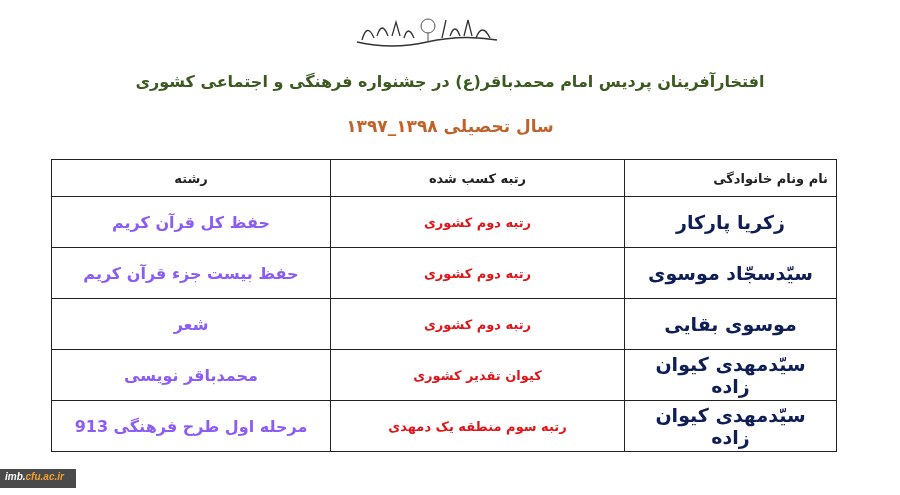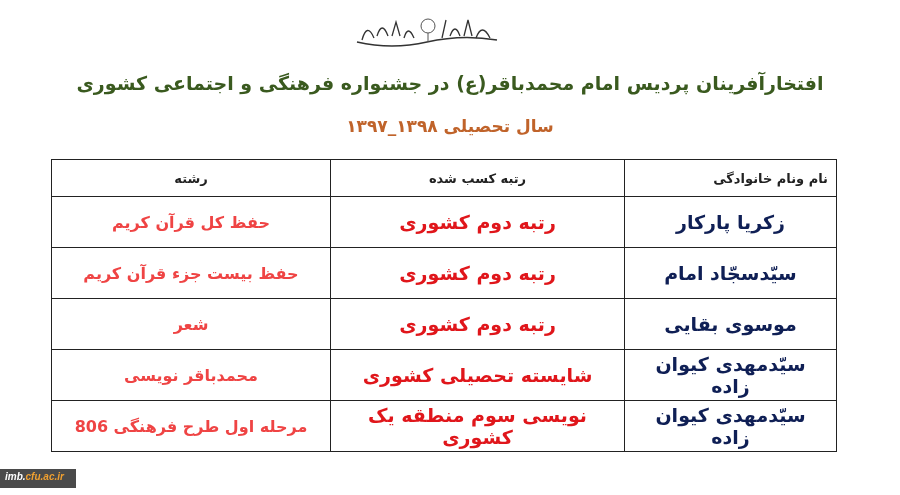--- a/index.html
+++ b/index.html
@@ -6,21 +6,21 @@
   body {
     width: 900px; height: 495px; position: relative; overflow: hidden;
     background: #ffffff;
     font-family: "DejaVu Sans", sans-serif;
   }
   .logo {
     position: absolute; left: 352px; top: 12px; width: 150px; height: 40px;
   }
   .title {
     position: absolute; left: 0; width: 900px; top: 72px; text-align: center;
-    direction: rtl; font-weight: bold; font-size: 19px; color: #3a5a1f;
+    direction: rtl; font-weight: bold; font-size: 16px; color: #3a5a1f;
   }
   .subtitle {
     position: absolute; left: 0; width: 900px; top: 116px; text-align: center;
     direction: rtl; font-weight: bold; font-size: 17px; color: #c0632a;
   }
   table.awards {
     position: absolute; left: 51px; top: 159px; width: 782px;
     border-collapse: collapse; direction: rtl; table-layout: fixed;
   }
   table.awards td, table.awards th {
@@ -28,22 +28,22 @@
     padding: 0 8px;
     text-align: center;
     font-weight: bold;
   }
   table.awards th {
     height: 36px; font-weight: bold; font-size: 13px; color: #222;
   }
   table.awards th.col-name { text-align: right; }
   table.awards td { height: 50px; }
   .c-name { width: 195px; text-align: center; color: #0f1f55; font-size: 19px; }
-  .c-rank { width: 277px; color: #e0161b; font-size: 19px; }
-  .c-field { width: 262px; color: #ef4444; font-size: 16px; }
+  .c-rank { width: 277px; color: #e0161b; font-size: 13px; }
+  .c-field { width: 262px; color: #8b5cf6; font-size: 16px; }
   .watermark {
     position: absolute; left: 0; top: 469px; height: 19px; width: 76px;
     background: #4a4a4a; color: #fff; font-size: 10px; font-weight: bold; font-style: italic;
     line-height: 15px; padding-left: 5px; box-sizing: border-box;
     font-family: "Liberation Sans", sans-serif;
   }
   .watermark .accent { color: #f0a030; }
 </style>
 </head>
 <body>
@@ -69,35 +69,35 @@
       <th class="c-field">رشته</th>
     </tr>
   </thead>
   <tbody>
     <tr>
       <td class="c-name">زکریا پارکار</td>
       <td class="c-rank">رتبه دوم کشوری</td>
       <td class="c-field">حفظ کل قرآن کریم</td>
     </tr>
     <tr>
-      <td class="c-name">سیّدسجّاد امام</td>
+      <td class="c-name">سیّدسجّاد موسوی</td>
       <td class="c-rank">رتبه دوم کشوری</td>
       <td class="c-field">حفظ بیست جزء قرآن کریم</td>
     </tr>
     <tr>
       <td class="c-name">موسوی بقایی</td>
       <td class="c-rank">رتبه دوم کشوری</td>
       <td class="c-field">شعر</td>
     </tr>
     <tr>
       <td class="c-name">سیّدمهدی کیوان زاده</td>
-      <td class="c-rank">شایسته تحصیلی کشوری</td>
+      <td class="c-rank">کیوان تقدیر کشوری</td>
       <td class="c-field">محمدباقر نویسی</td>
     </tr>
     <tr>
       <td class="c-name">سیّدمهدی کیوان زاده</td>
-      <td class="c-rank">نویسی سوم منطقه یک کشوری</td>
-      <td class="c-field">مرحله اول طرح فرهنگی 806</td>
+      <td class="c-rank">رتبه سوم منطقه یک دمهدی</td>
+      <td class="c-field">مرحله اول طرح فرهنگی 913</td>
     </tr>
   </tbody>
 </table>
 
 <div class="watermark"><span>imb.</span><span class="accent">cfu.ac.ir</span></div>
 
 </body></html>

